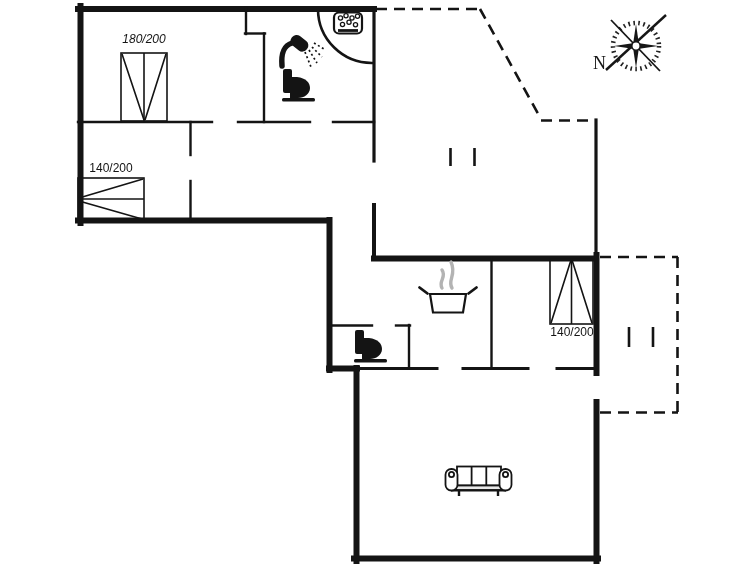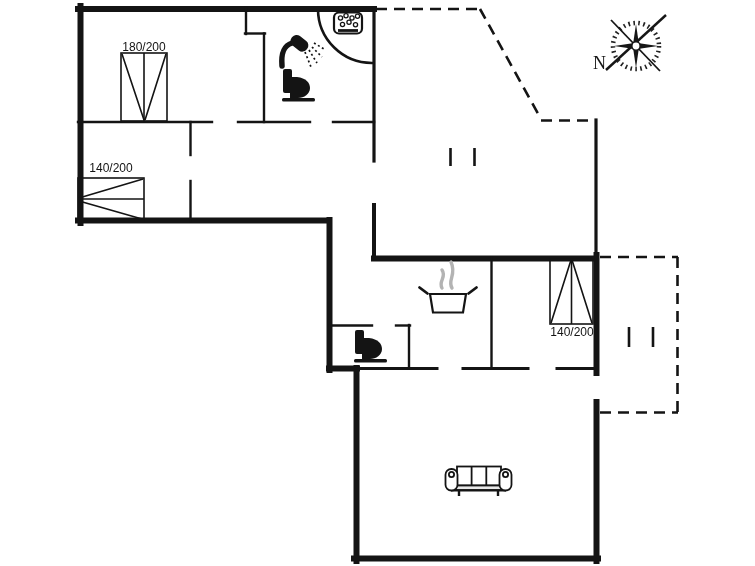--- a/index.html
+++ b/index.html
@@ -152,20 +152,20 @@
     <g fill="#161616">
       <polygon points="636,24 632.8,46 639.2,46"></polygon>
       <polygon points="636,68 632.8,46 639.2,46"></polygon>
       <polygon points="614,46 636,42.8 636,49.2"></polygon>
       <polygon points="658,46 636,42.8 636,49.2"></polygon>
     </g>
     <circle cx="636" cy="46" r="4.2" fill="#ffffff" stroke="#161616" stroke-width="1.6"></circle>
   </g>
 </svg>
 
-  <div class="lbl" style="left:117px;top:40px;">180/200</div>
+  <div class="lbl" style="left:117px;top:32px;font-style:italic;">180/200</div>
 
   <div class="lbl" style="left:84px;top:161px;">140/200</div>
 
   <div class="lbl" style="left:545px;top:325px;">140/200</div>
 
   <div class="north" style="left:593px;top:53px;">N</div>
 </div>
 
 </body></html>

